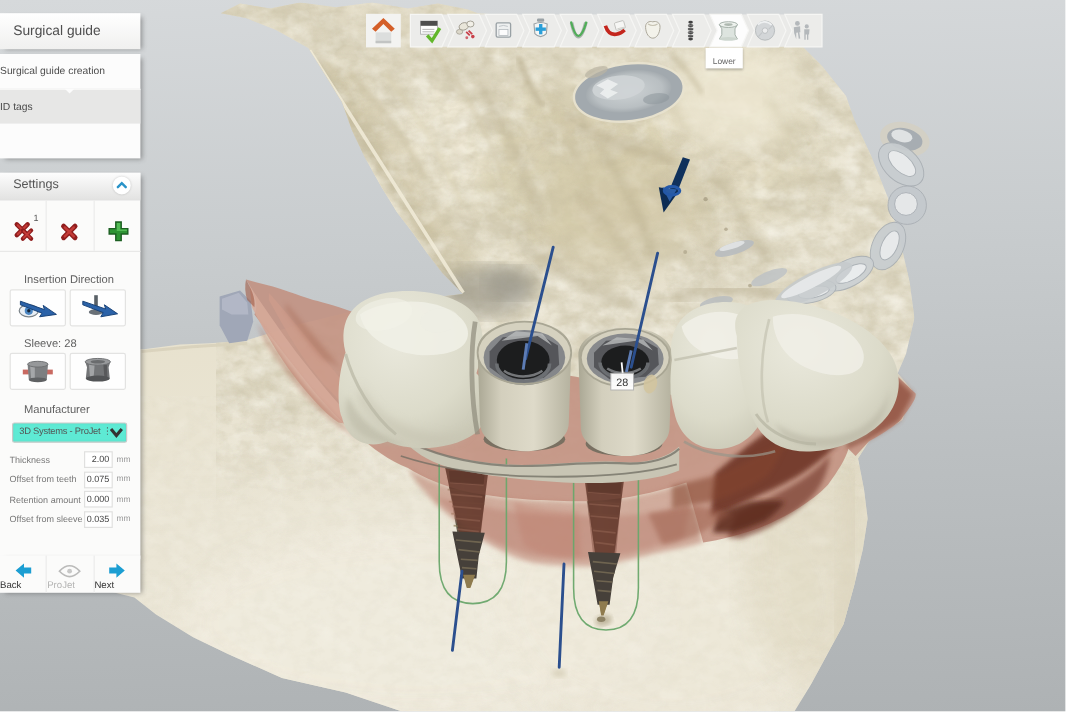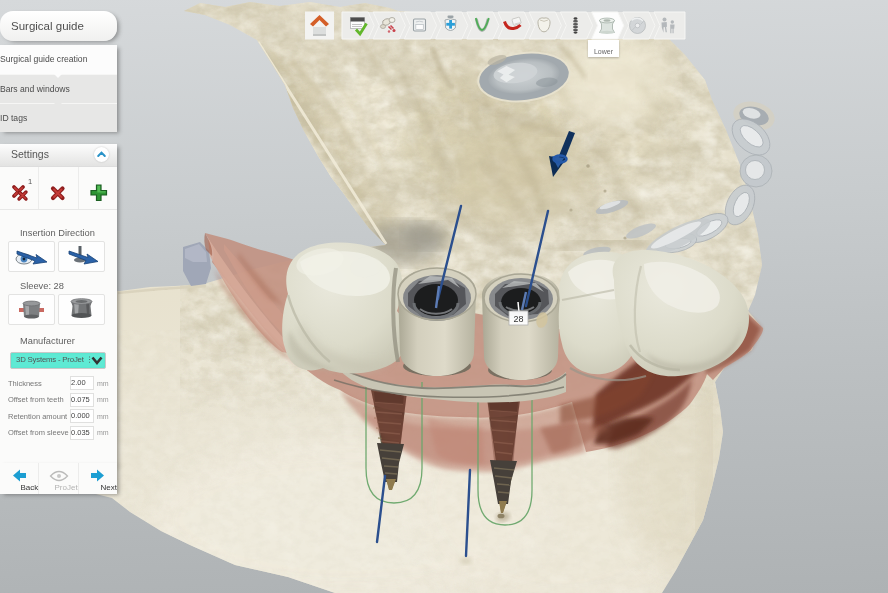--- a/index.html
+++ b/index.html
@@ -2,21 +2,21 @@
 <html><head>
 <meta charset="utf-8">
 <style>
 html,body{margin:0;padding:0}
 #app{position:relative;width:888px;height:593px;overflow:hidden;
   font-family:"Liberation Sans",sans-serif;
   background:linear-gradient(178deg,#d6d9db 0%,#c8ccce 35%,#bbbfc1 65%,#aeb2b4 100%)}
 #scene{position:absolute;left:0;top:0}
 
 .pbox{position:absolute;left:0;width:117px;background:#fbfbfa;box-shadow:3px 2px 4px -1px rgba(60,60,60,.45)}
-#phead{top:11px;height:30px;background:linear-gradient(#ffffff,#f0f0ef);border-radius:13px;}
+#phead{top:11px;height:30px;background:linear-gradient(#ffffff,#f0f0ef);}
 #phead span{display:block;margin:9px 0 0 11px;font-size:11.5px;color:#4f4f4f}
 #pnav{top:45px;height:87px;background:#fcfcfc}
 .nav{position:relative;height:29px;font-size:8.6px;color:#4c4c4c;line-height:29px}
 .nav.off{background:#e7e7e6;border-top:1px solid #f6f6f5;height:28px}
 .notch{position:absolute;left:54px;bottom:-4px;width:0;height:0;border-left:4px solid transparent;border-right:4px solid transparent;z-index:5}
 .notch.w{border-top:4px solid #fcfcfc}
 .notch.g{border-top:4px solid #e7e7e6}
 #pset{top:144px;height:322px}
 #sethead{position:relative;height:22px;background:linear-gradient(#fdfdfd,#e3e3e2);border-bottom:1px solid #ddd}
 #sethead span{display:block;padding:4px 0 0 11px;font-size:10.5px;color:#555}
@@ -24,24 +24,24 @@
 #icons3{display:flex;height:42px;border-bottom:1px solid #e8e8e7}
 #icons3 .cell{flex:1;position:relative;border-right:1px solid #ececeb}
 #icons3 .cell:last-child{border-right:none}
 .plabel{font-size:9px;color:#6a6a6a;margin:18px 0 2px 20px;height:11px}
 .btnrow{display:flex;margin:2px 6px 0 8px}
 .pbtn{width:45px;height:29px;background:#fefefe;border:1px solid #e3e3e2;border-radius:2px;margin-right:3px;position:relative}
 #mandd{margin:5px 6px 0 10px;width:94px;height:15px;border:1px solid #c9c9c8;border-radius:2px;background:#5eead4;position:relative;box-shadow:inset 0 0 2px rgba(0,0,0,.08)}
 #mandd span{display:block;padding:2px 0 0 5px;font-size:7.8px;color:#555;letter-spacing:-0.2px}
 .frow{display:flex;align-items:center;margin:2.5px 0 0 8px;font-size:7.5px;color:#777;white-space:nowrap}
 .frow .lab{width:62px;overflow:hidden}
-.frow .box{width:20px;height:11px;border:1px solid #e0e0df;background:#fff;font-size:7.5px;color:#444;padding:1px 2px 0 0}
+.frow .box{width:20px;height:11px;border:1px solid #e0e0df;background:#fff;text-align:right;font-size:7.5px;color:#444;padding:1px 2px 0 0}
 .frow .mm{margin-left:3px;color:#999;font-size:7px}
 #pfoot{top:463px;height:31px;display:flex}
-#pfoot .fcell{flex:1;position:relative;border-right:1px solid #ececeb;text-align:right}
+#pfoot .fcell{flex:1;position:relative;border-right:1px solid #ececeb;text-align:left}
 #pfoot .fcell:last-child{border-right:none}
 #pfoot .flab{position:absolute;bottom:2px;width:100%;font-size:8px;color:#333}
 #pfoot .flab.dis{color:#b3b3b2}
 
 #ttip{position:absolute;left:588px;top:40px;width:31px;height:17px;background:#fff;box-shadow:0 1px 2px rgba(0,0,0,.25);z-index:30;text-align:center}
 #ttip span{font-size:7px;color:#666;line-height:17px}
 </style>
 </head>
 <body>
 <div id="app">
@@ -479,21 +479,20 @@
     <path d="M670.2,24.4 L674.6,24.4 L674.2,28.8 L673.6,28.8 L673.6,33.2 L672.5,33.2 L672.5,28.8 L671.4,28.8 L671.4,33.2 L670.3,33.2 Z"></path>
   </g>
 </g>
 </svg>
 
 <div class="pbox" id="phead">
       <span>Surgical guide</span>
     </div>
 <div class="pbox" id="pnav">
   <div class="nav on">Surgical guide creation<div class="notch w"></div></div>
-  <div class="nav off">Bars and windows<div class="notch g"></div></div>
   <div class="nav off">ID tags</div>
 </div>
 <div class="pbox" id="pset">
   <div id="sethead">
         <span>Settings</span>
     <div id="collbtn"><svg width="15" height="15">
             <path d="M4.2 9 L7.5 5.6 L10.8 9" fill="none" stroke="#2a93c8" stroke-width="2" stroke-linecap="round"></path>
           </svg></div>
   </div>
   <div id="icons3">

